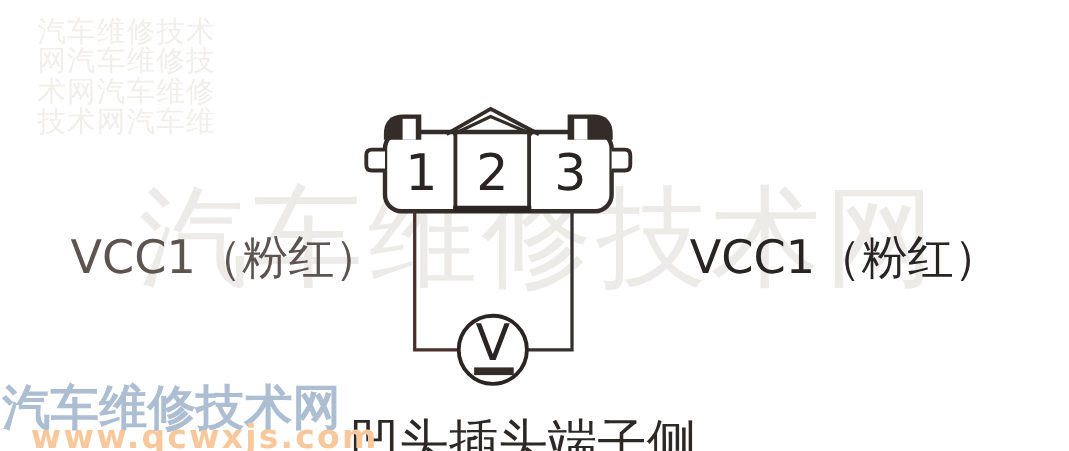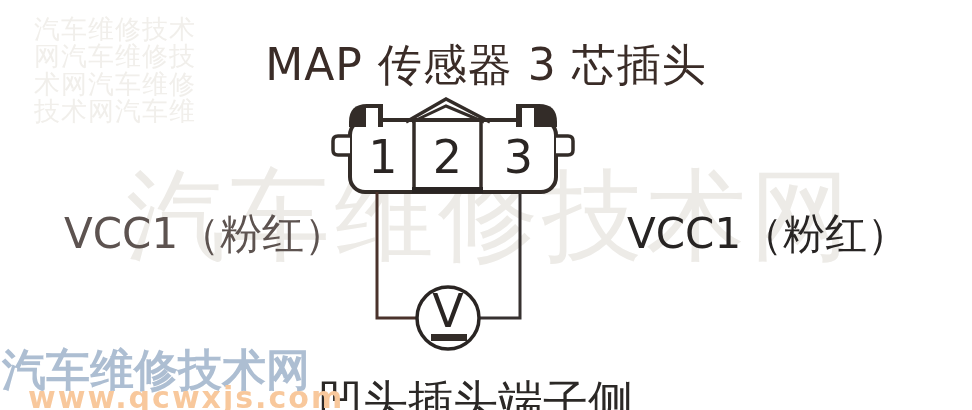--- a/index.html
+++ b/index.html
@@ -88,21 +88,20 @@
     <path d="M350 136 L338 136 Q333 136 333 141 L333 150 Q333 155 338 155 L350 155" fill="#ffffff" stroke="#332c28" stroke-width="3.5"></path>
     <path d="M556 136 L568 136 Q573 136 573 141 L573 150 Q573 155 568 155 L556 155" fill="#ffffff" stroke="#332c28" stroke-width="3.5"></path>
 
     <path d="M377 192 L377 318 L417 318" fill="none" stroke="#4a322b" stroke-width="3"></path>
     <path d="M520 192 L520 318 L479 318" fill="none" stroke="#363130" stroke-width="3"></path>
 
     <circle cx="448" cy="318" r="31" fill="#ffffff" stroke="#2a2523" stroke-width="3.5"></circle>
     <rect x="431" y="334" width="36" height="7" fill="#332c28" stroke="none"></rect>
   </svg>
 
-  <div class="abs title">MAP 传感器 3 芯插头</div>
 
   <div class="abs pin pin1">1</div>
   <div class="abs pin pin2">2</div>
   <div class="abs pin pin3">3</div>
 
   <div class="abs label label-left">VCC1（粉红）</div>
   <div class="abs label label-right">VCC1（粉红）</div>
 
   <div class="abs vsym">V</div>
 

